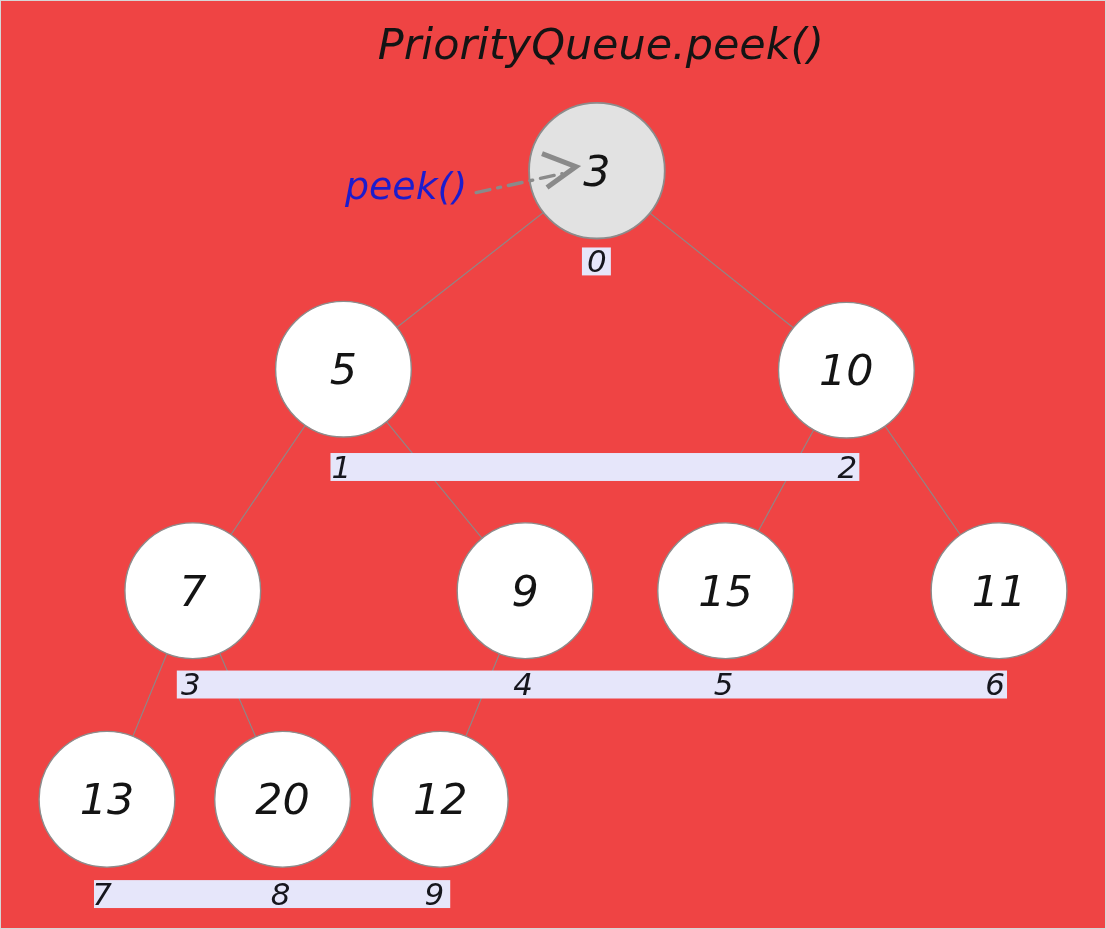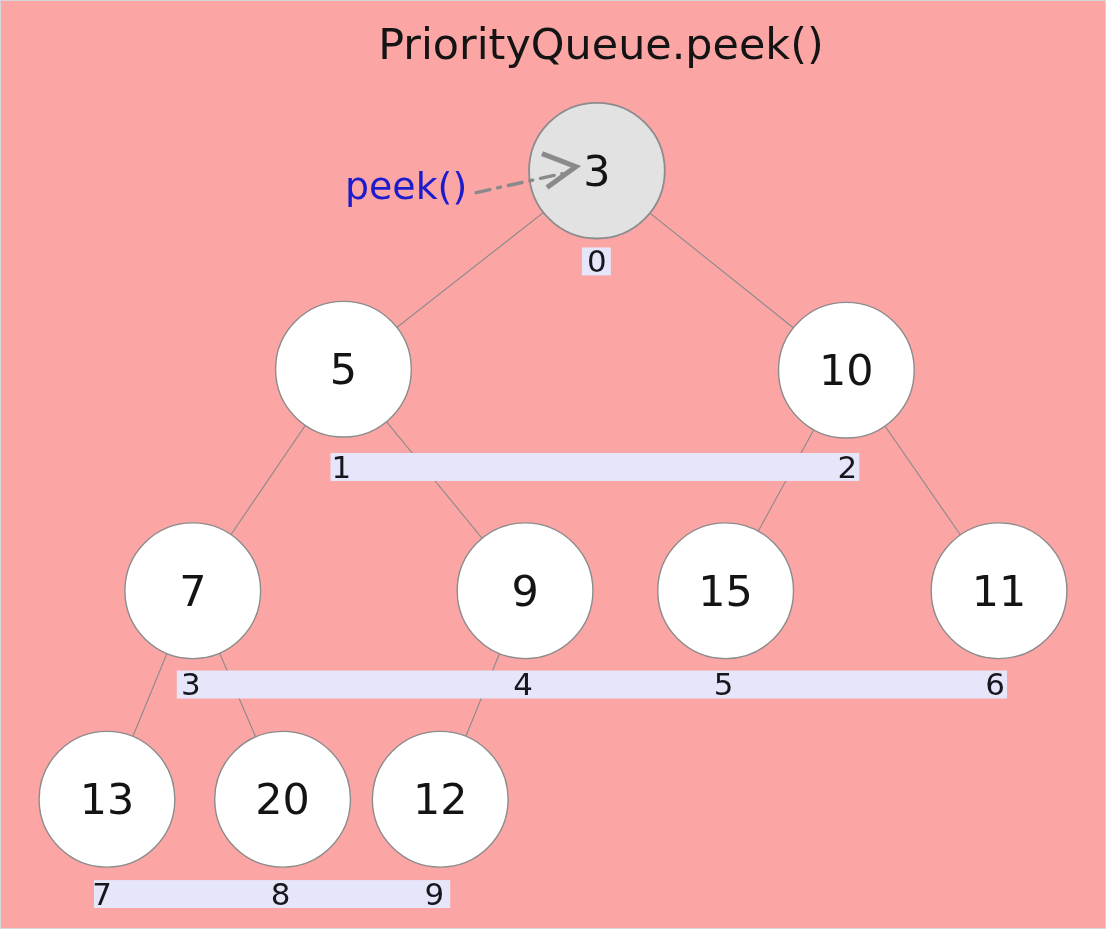--- a/index.html
+++ b/index.html
@@ -6,22 +6,23 @@
     margin: 0;
     padding: 0;
     background: #ffffff;
     font-family: "DejaVu Sans", sans-serif;
   }
   .canvas {
     position: relative;
     width: 1104px;
     height: 927px;
     border: 1px solid #d6d6d6;
-    background: #fca5a5;
+    background: #ef4444;
     overflow: hidden;
+    font-style: italic;
   }
   svg { display: block; }
   text { font-family: "DejaVu Sans", sans-serif; }
 </style>
 </head>
 <body>
 
 <div class="canvas">
   <svg id="diagram" width="1104" height="927" viewBox="0 0 1106 929">
       <text x="601" y="58" text-anchor="middle" font-size="43" fill="#141414">PriorityQueue.peek()</text>

